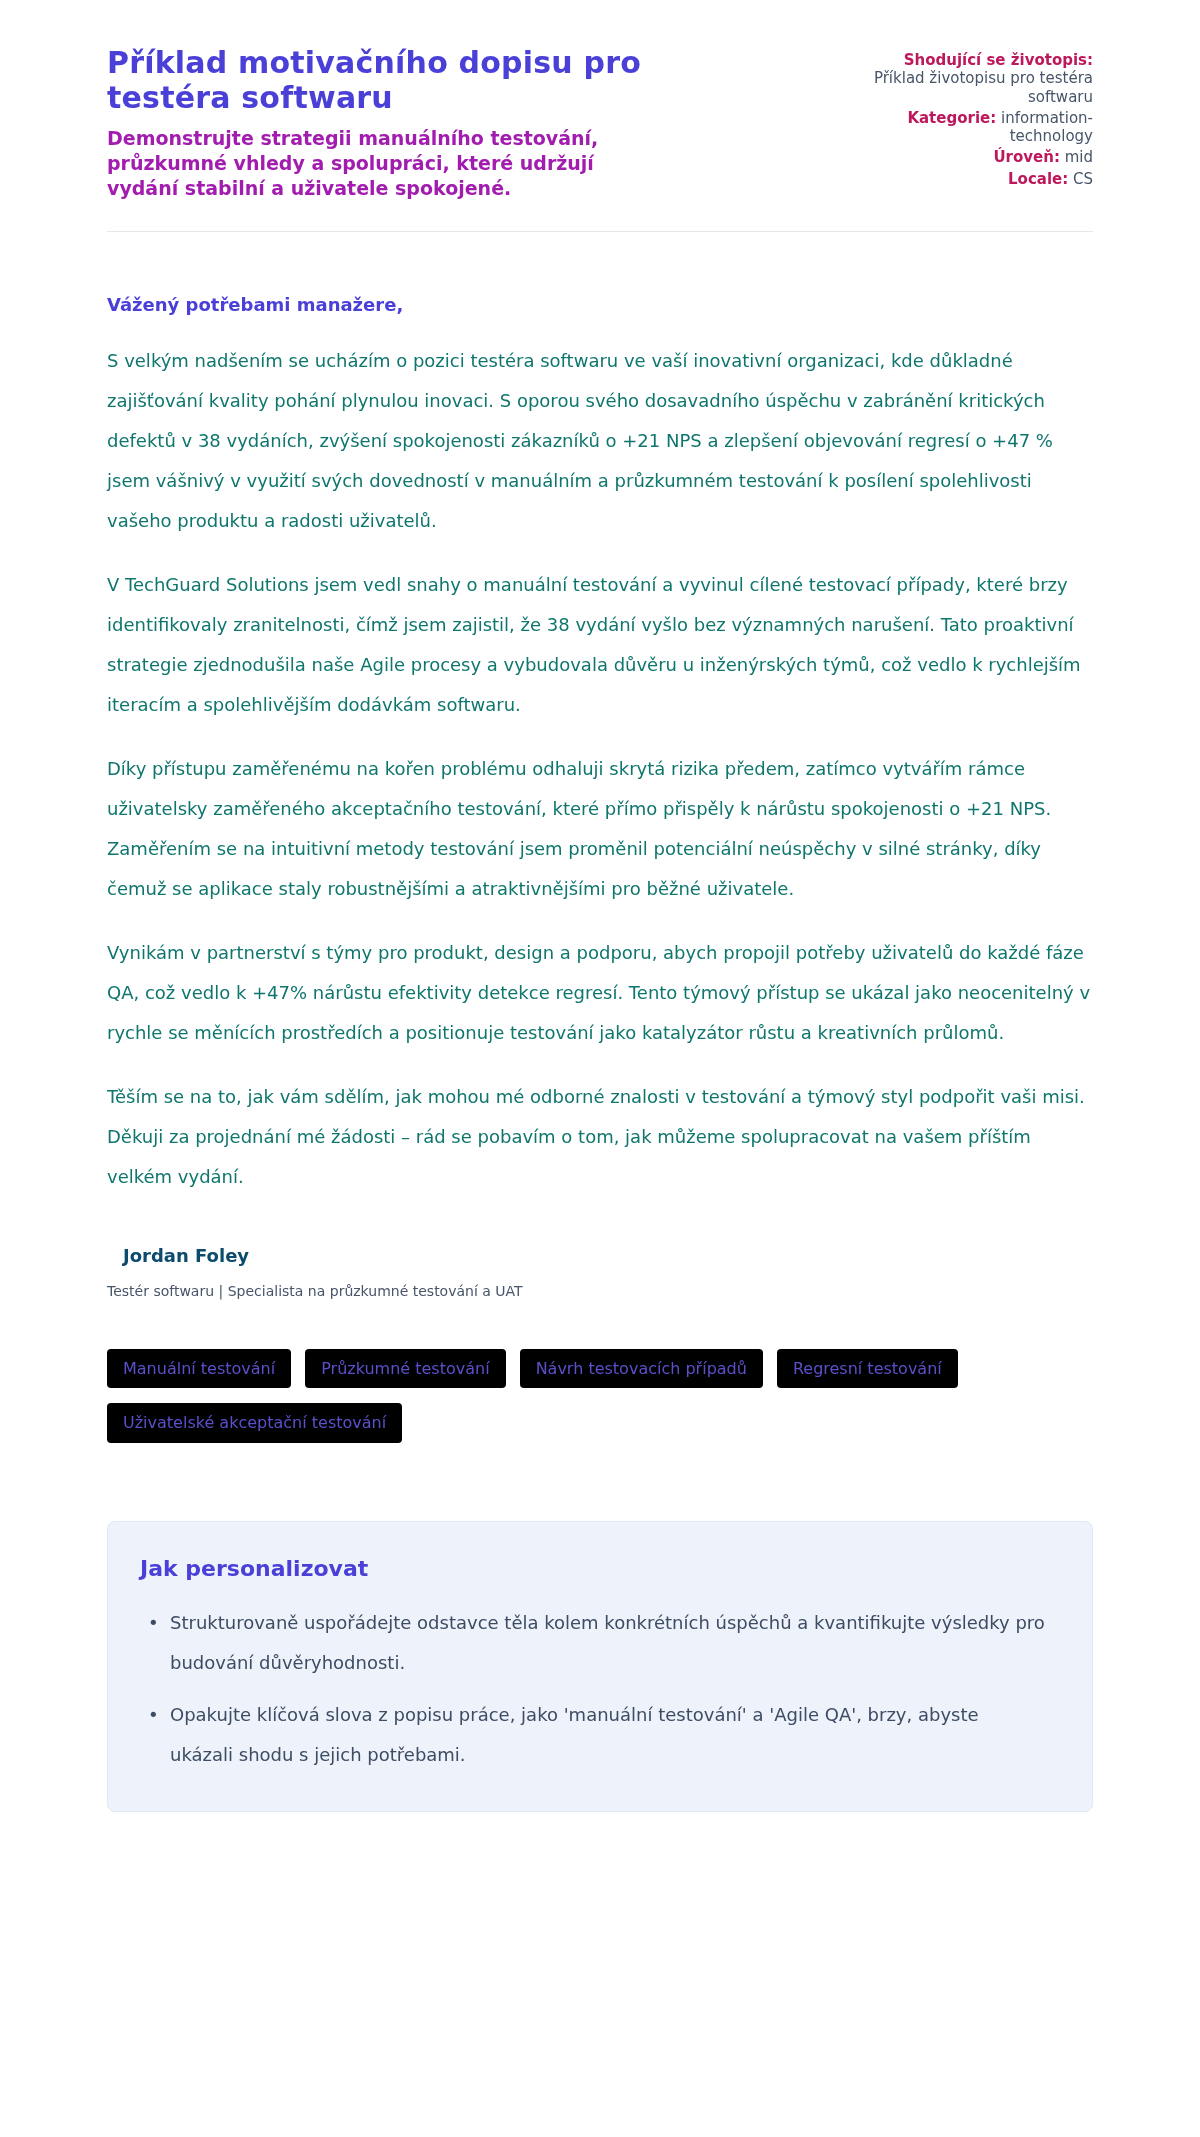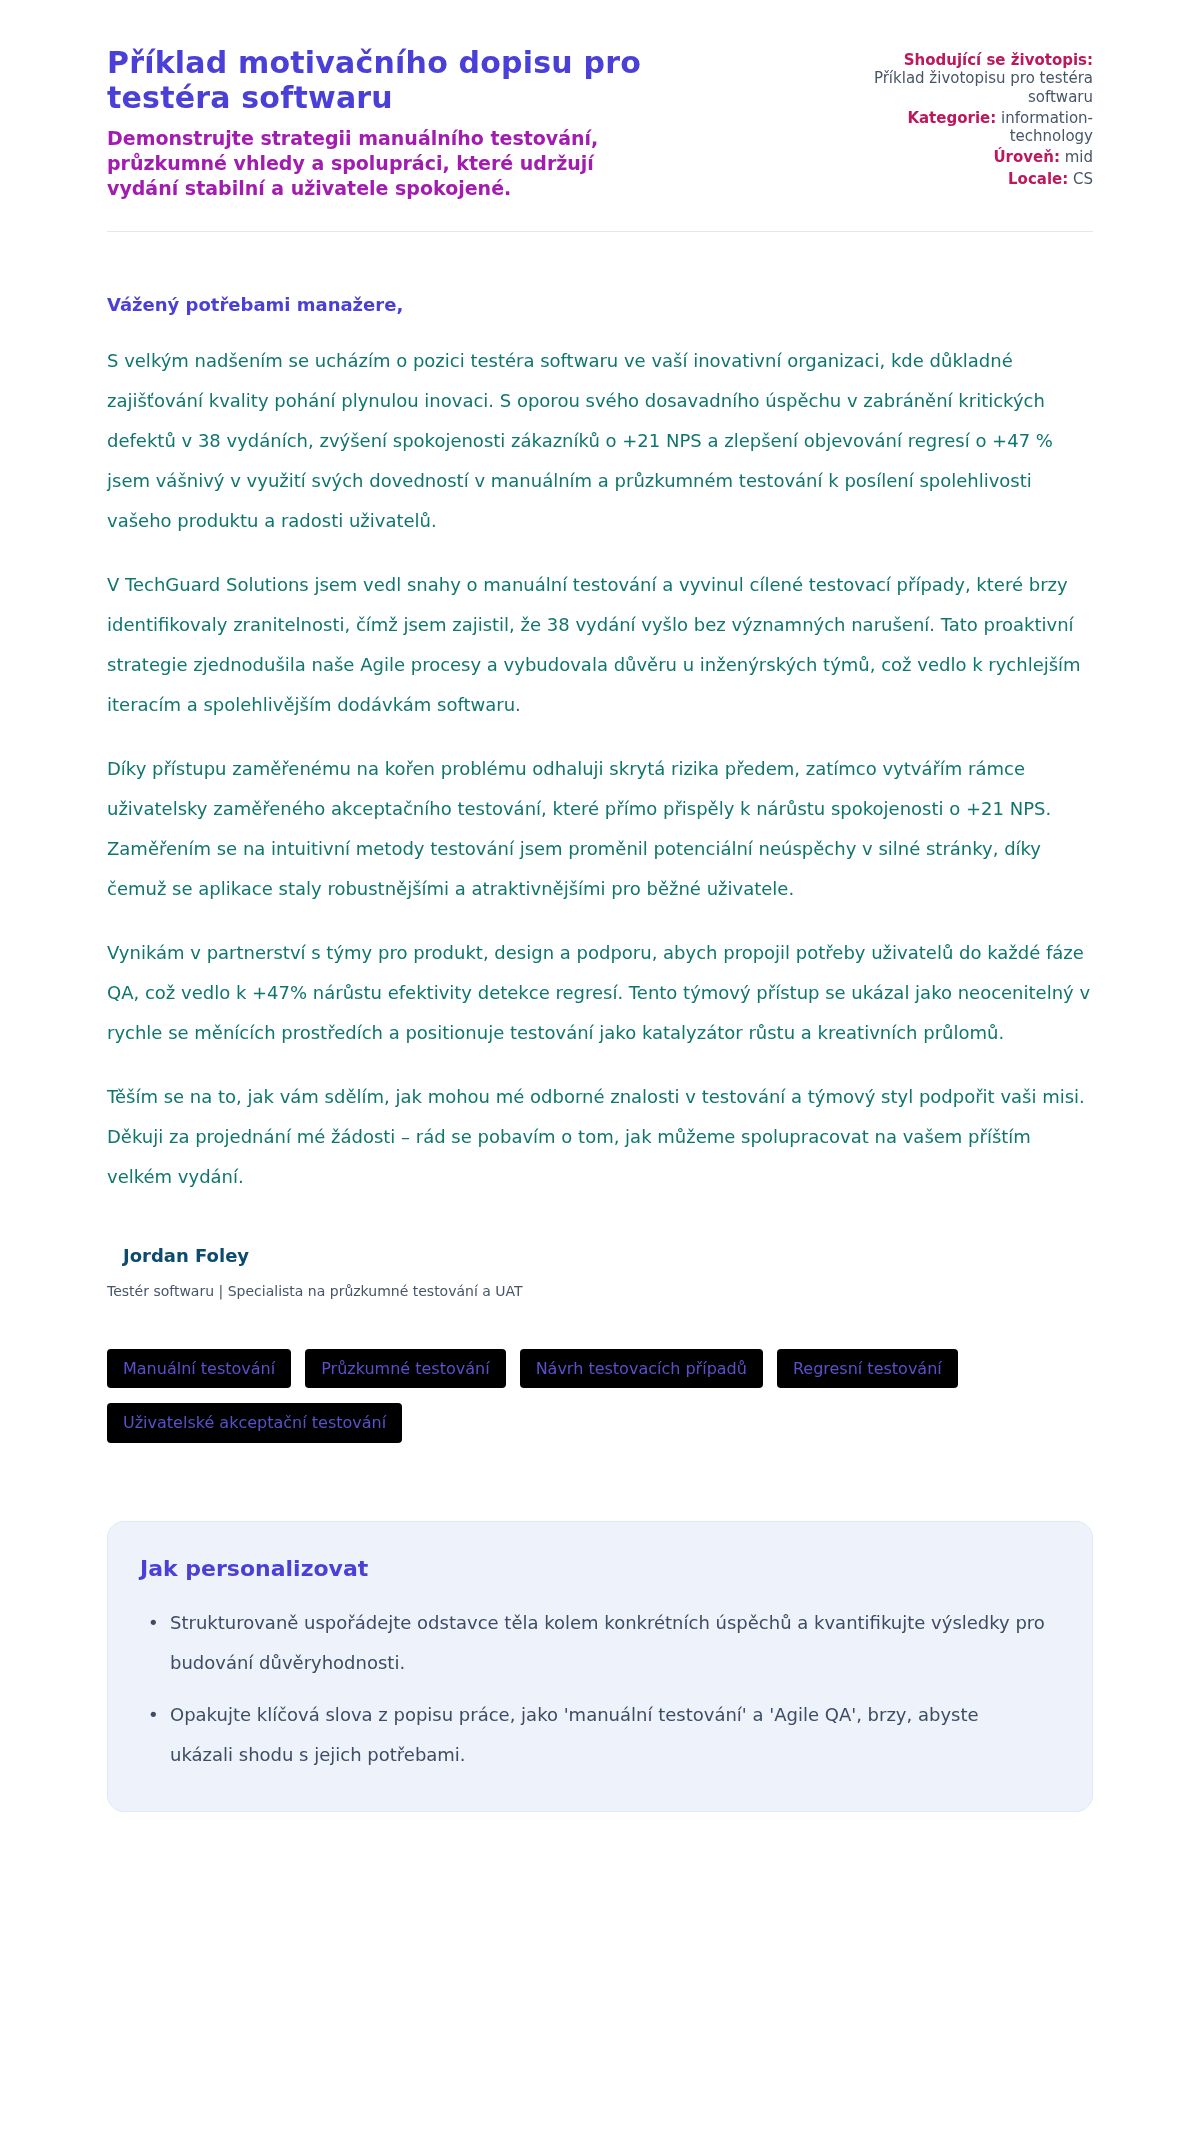--- a/index.html
+++ b/index.html
@@ -46,21 +46,21 @@
     font-size: 16px; line-height: 1.35;
     padding: 9px 16px; border-radius: 4px;
     white-space: nowrap;
   }
 
   
   .tips {
     margin-top: 78px;
     background: #edf2fb;
     border: 1px solid #e0e8f5;
-    border-radius: 17px;
+    border-radius: 8px;
     padding: 34px 47px 24px 32px;
   }
   .tips-title { margin: 0 0 22px 0; font-size: 22px; font-weight: bold; color: #4a3fd6; }
   .tips-list { margin: 0; padding: 0; list-style: none; }
   .tips-list li {
     position: relative; padding-left: 30px; margin-bottom: 12px;
     font-size: 18px; line-height: 40px; color: #3d4c63;
   }
   .tips-list li::before { content: "•"; position: absolute; left: 8px; top: 0; color: #3d4c63; }
 </style>

